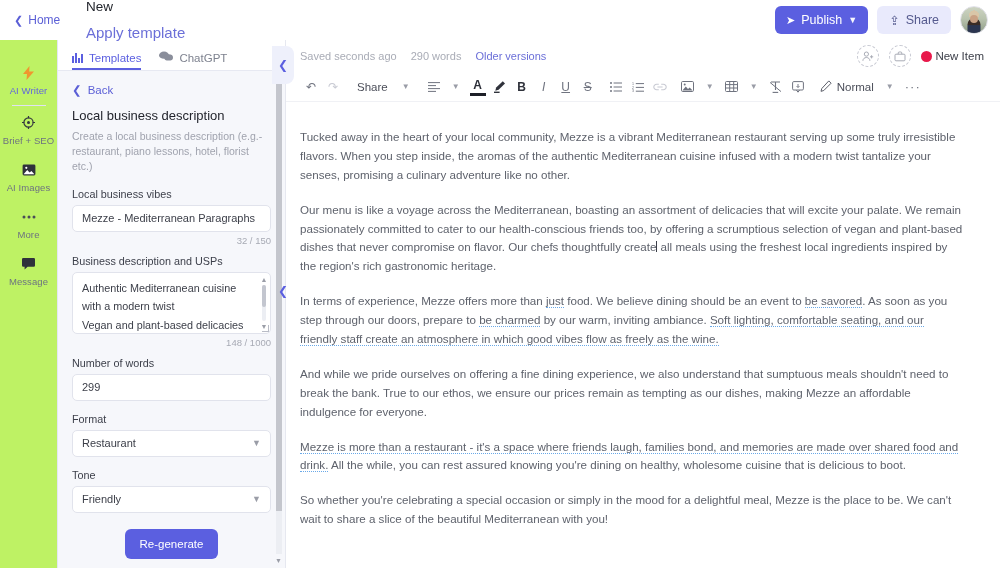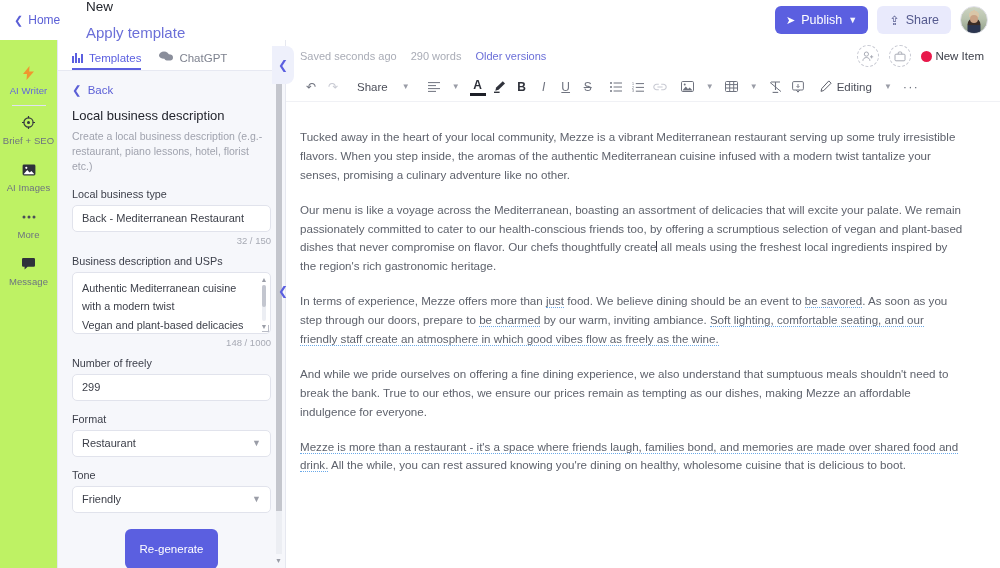--- a/index.html
+++ b/index.html
@@ -124,21 +124,21 @@
                border-right:1px solid #b9bcc6; border-bottom:1px solid #b9bcc6; transform: skewX(-0deg); }
   .select-box {
     width:100%; height:27px; background:#fff; border:1px solid #e1e3ec; border-radius:5px;
     padding: 0 9px; font-size:11px; color:#3b3e48; display:flex; align-items:center;
     justify-content: space-between; cursor:pointer;
   }
   .select-box .cdown { color:#9a9da7; font-size:9px; }
   .mb12 { margin-bottom: 12px; }
   .regen-wrap { display:flex; justify-content:center; margin: 16px 0 13px; }
   .btn-regen {
-    background:#5b5fe0; color:#fff; border:none; border-radius:6px; height:40px;
+    background:#5b5fe0; color:#fff; border:none; border-radius:6px; height:30px;
     padding: 0 15px; font-size:11.5px; cursor:pointer; font-family:inherit;
   }
 
   .panel-sb { position:absolute; right:2px; top:35px; bottom:4px; width:9px; }
   .panel-sb .track { position:absolute; top:8px; bottom:10px; left:2px; width:6px; background:#eceef3; }
   .panel-sb .thumb { position:absolute; top:8px; left:2px; width:6px; height:428px; background:#c4c6cd; }
   .panel-sb .ar { position:absolute; left:0; width:9px; text-align:center; font-size:7px; color:#9a9da7; }
   .panel-sb .ar.up { top:0; } .panel-sb .ar.dn { bottom:0; }
 
   
@@ -299,43 +299,43 @@
 
       <div class="panel-scroll">
         <div class="back-row">
           <span>❮</span>
           <span>Back</span>
         </div>
         <div class="tpl-title">Local business description</div>
         <div class="tpl-desc">Create a local business description (e.g.- restaurant, piano lessons, hotel, florist etc.)</div>
 
         <div class="field-group">
-          <div class="field-label">Local business type</div>
-          <div class="txt-input">Back - Mediterranean Restaurant</div>
+          <div class="field-label">Local business vibes</div>
+          <div class="txt-input">Mezze - Mediterranean Paragraphs</div>
           <div class="counter">32 / 150</div>
         </div>
 
         <div class="field-group">
           <div class="field-label">Business description and USPs</div>
           <div class="ta-wrap">
             <div class="textarea" style="white-space:pre-line">Authentic Mediterranean cuisine with a modern twist
 Vegan and plant-based delicacies on the menu</div>
             <div class="ta-sb">
               <span>▲</span>
               <div class="track"></div>
                 <div class="thumb"></div>
               <span>▼</span>
             </div>
             <div class="ta-resize"></div>
           </div>
           <div class="counter">148 / 1000</div>
         </div>
 
         <div class="field-group mb12">
-          <div class="field-label">Number of freely</div>
+          <div class="field-label">Number of words</div>
           <div class="txt-input">299</div>
         </div>
 
         <div class="field-group mb12">
           <div class="field-label">Format</div>
           <div class="select-box">
             <span>Restaurant</span>
             <span class="cdown">▼</span>
           </div>
         </div>
@@ -467,31 +467,32 @@
               <path d="M6 3v3.4M4.5 5 6 6.5 7.5 5" fill="none" stroke="#6f737f" stroke-width=".9"></path>
             </svg>
         </div>
         <div class="tb-sep"></div>
         <div class="tb tb-editing">
           <span>
             <svg width="12" height="12" viewBox="0 0 12 12">
                 <path d="M8.8.9 11.1 3.2 3.8 10.5 1 11.3l.8-2.8z" fill="none" stroke="#5b5e69" stroke-width="1"></path>
               </svg>
           </span>
-          <span>Editing</span>
+          <span>Normal</span>
         </div>
         <div class="tb tb-cd">▼</div>
         <div class="tb" style="font-size:13px;letter-spacing:1px;">···</div>
       </div>
 
       <div class="doc">
         <div class="doc-inner" id="doc-body">
             <p><span>Tucked away in the heart of your local community, Mezze is a vibrant Mediterranean restaurant serving up some truly irresistible flavors. When you step inside, the aromas of the authentic Mediterranean cuisine infused with a modern twist tantalize your senses, promising a culinary adventure like no other.</span></p>
             <p><span>Our menu is like a voyage across the Mediterranean, boasting an assortment of delicacies that will excite your palate. We remain passionately committed to cater to our health-conscious friends too, by offering a scrumptious selection of vegan and plant-based dishes that never compromise on flavor. Our chefs thoughtfully create</span><span class="caret"></span><span> all meals using the freshest local ingredients inspired by the region's rich gastronomic heritage.</span></p>
             <p><span>In terms of experience, Mezze offers more than </span><span class="sugg">just</span><span> food. We believe dining should be an event to </span><span class="sugg">be savored</span><span>. As soon as you step through our doors, prepare to </span><span class="sugg">be charmed</span><span> by our warm, inviting ambiance. </span><span class="sugg">Soft lighting, comfortable seating, and our friendly staff create an atmosphere in which good vibes flow as freely as the wine.</span></p>
             <p><span>And while we pride ourselves on offering a fine dining experience, we also understand that sumptuous meals shouldn't need to break the bank. True to our ethos, we ensure our prices remain as tempting as our dishes, making Mezze an affordable indulgence for everyone.</span></p>
             <p><span class="sugg">Mezze is more than a restaurant - it's a space where friends laugh, families bond, and memories are made over shared food and drink.</span><span> All the while, you can rest assured knowing you're dining on healthy, wholesome cuisine that is delicious to boot.</span></p>
+            <p><span>So whether you're celebrating a special occasion or simply in the mood for a delightful meal, Mezze is the place to be. We can't wait to share a slice of the beautiful Mediterranean with you!</span></p>
           </div>
       </div>
     </div>
 
   </div>
 </div>
 
 </body></html>

